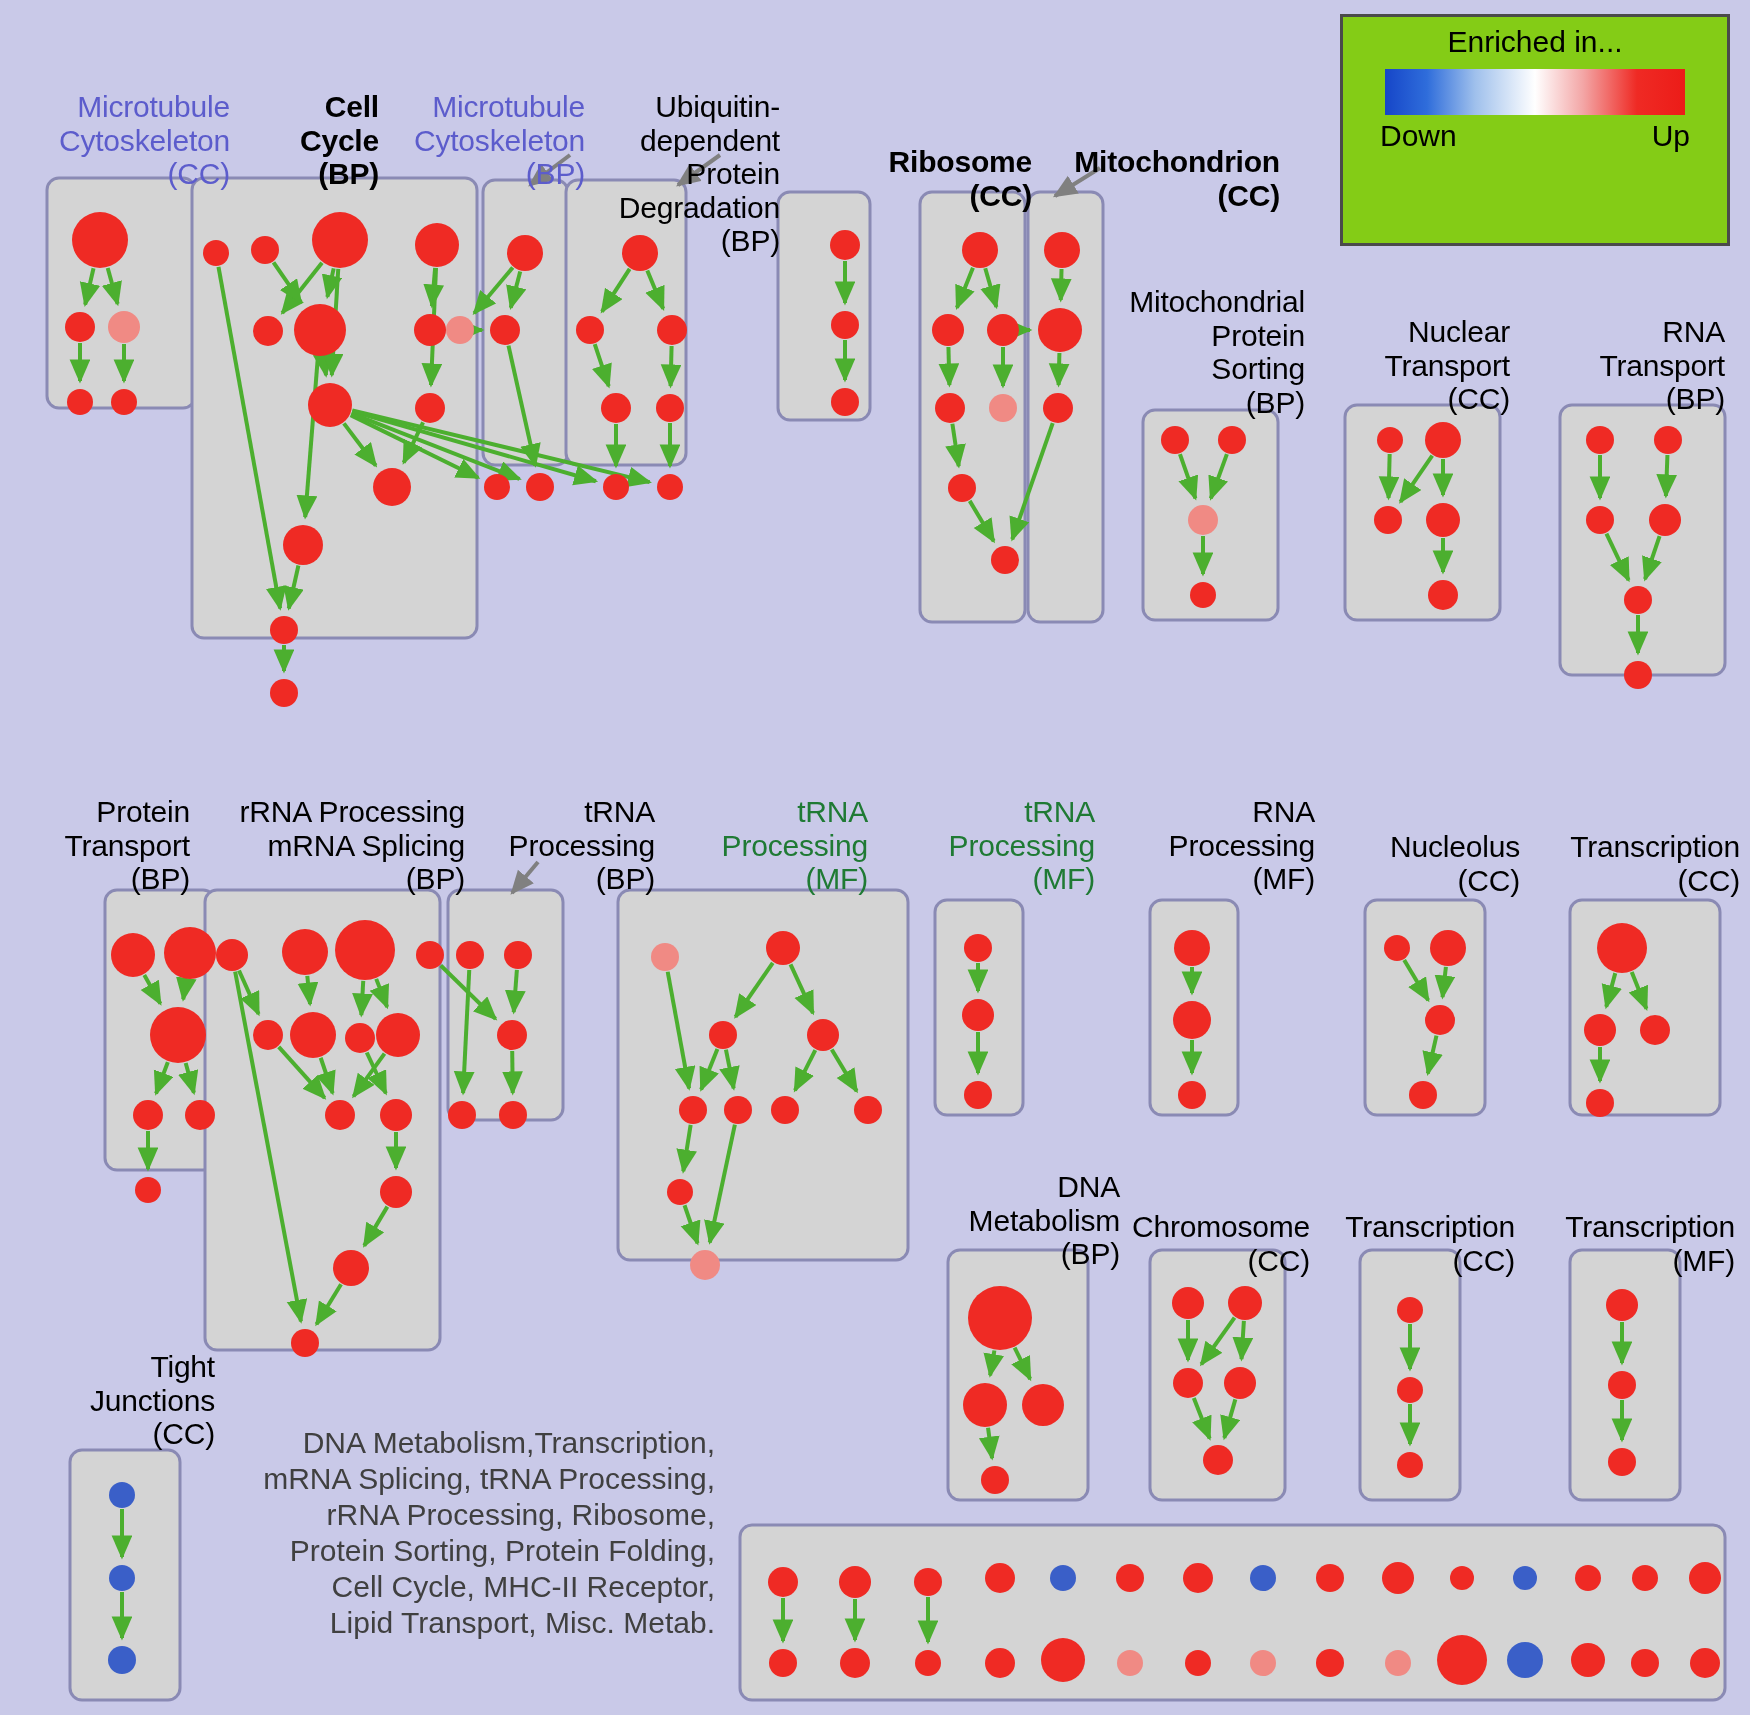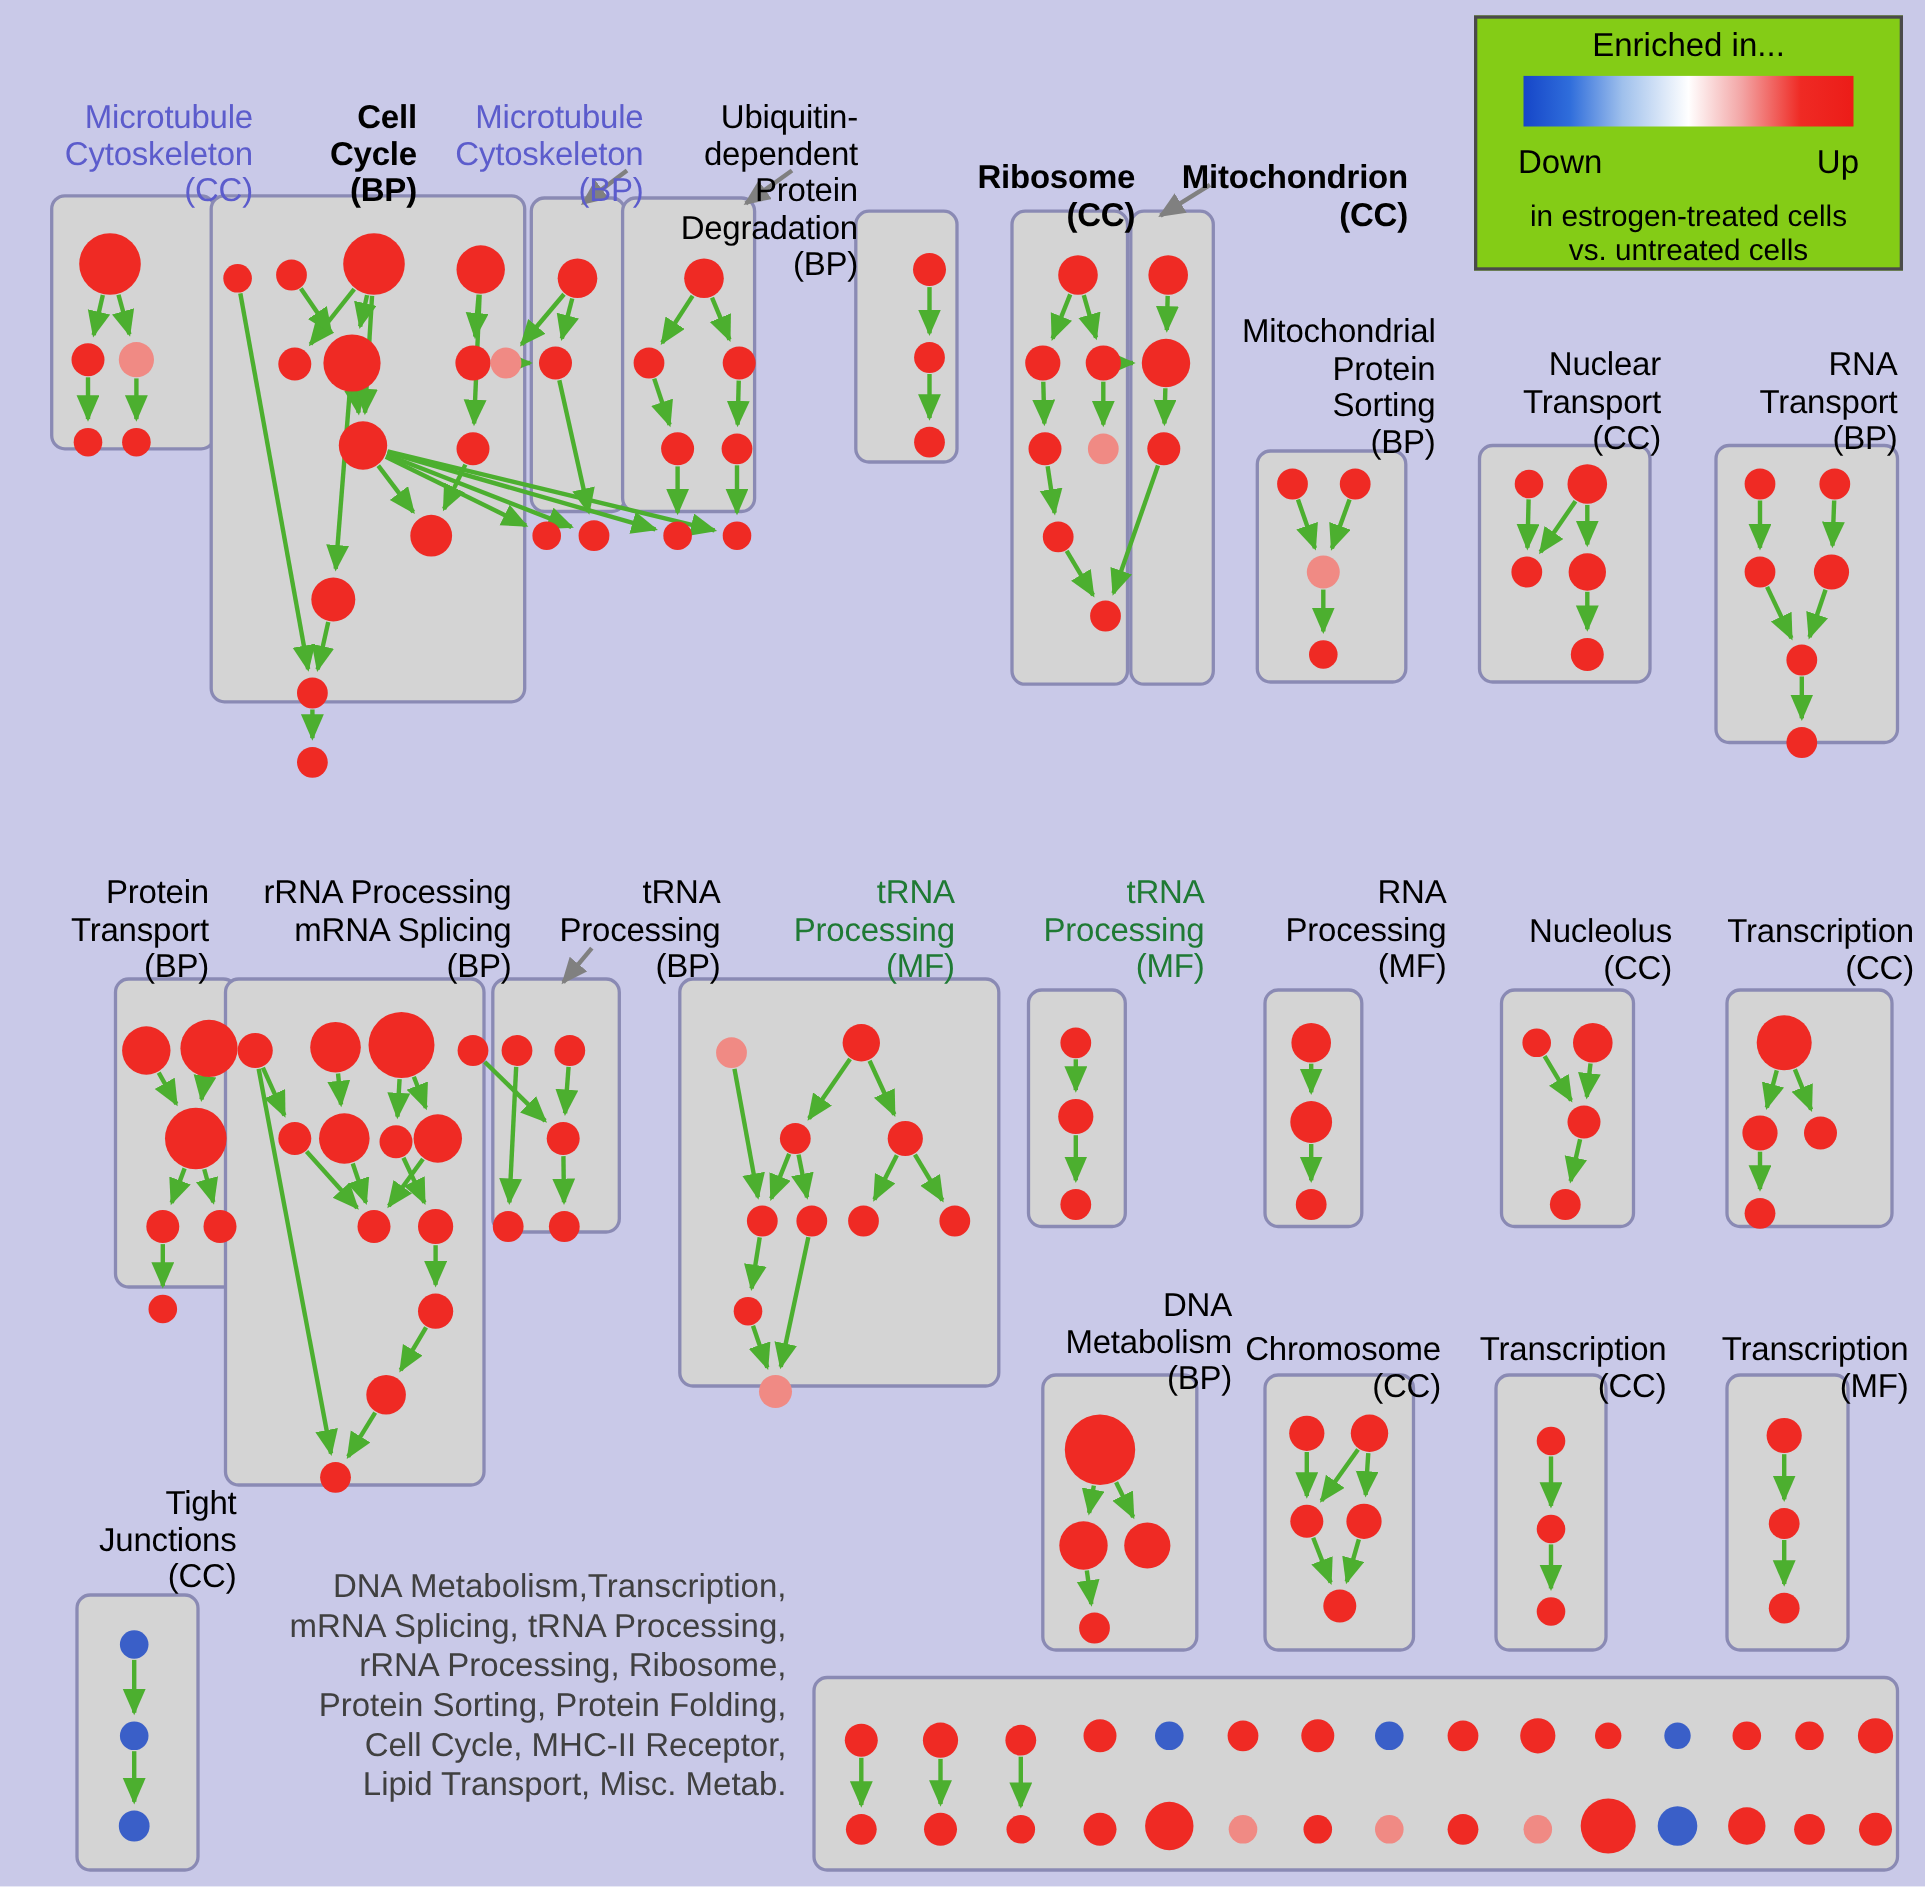--- a/index.html
+++ b/index.html
@@ -54,21 +54,21 @@
   .legend-bar {
     margin: 10px auto 4px auto;
     width: 300px;
     height: 46px;
     background: linear-gradient(to right,#1646c8 0%, #2f6ddb 14%, #9fc0ec 30%, #ffffff 50%, #f3a6a6 66%, #ef2a24 84%, #ec1c18 100%);
   }
   .legend-row {
     display: flex;
     justify-content: space-between;
     width: 310px;
-    margin: 16px auto;
+    margin: 4px auto;
     font-size: 30px;
   }
   .legend-sub {
     font-size: 27px;
     line-height: 1.15;
     margin-top: 4px;
     white-space: pre-line;
   }
   .textblock {
     position: absolute;
@@ -470,17 +470,15 @@
 Cell Cycle, MHC-II Receptor,
 Lipid Transport, Misc. Metab.</div>
 
     <div class="legend" style="left:1340px; top:14px; width:390px; height:232px;">
       <div class="legend-title">Enriched in...</div>
       <div class="legend-bar"></div>
       <div class="legend-row">
         <span>Down</span>
         <span>Up</span>
       </div>
-      <div class="legend-sub">in estrogen-treated cells
-vs. untreated cells</div>
     </div>
   </div>
 </div>
 
 </body></html>

